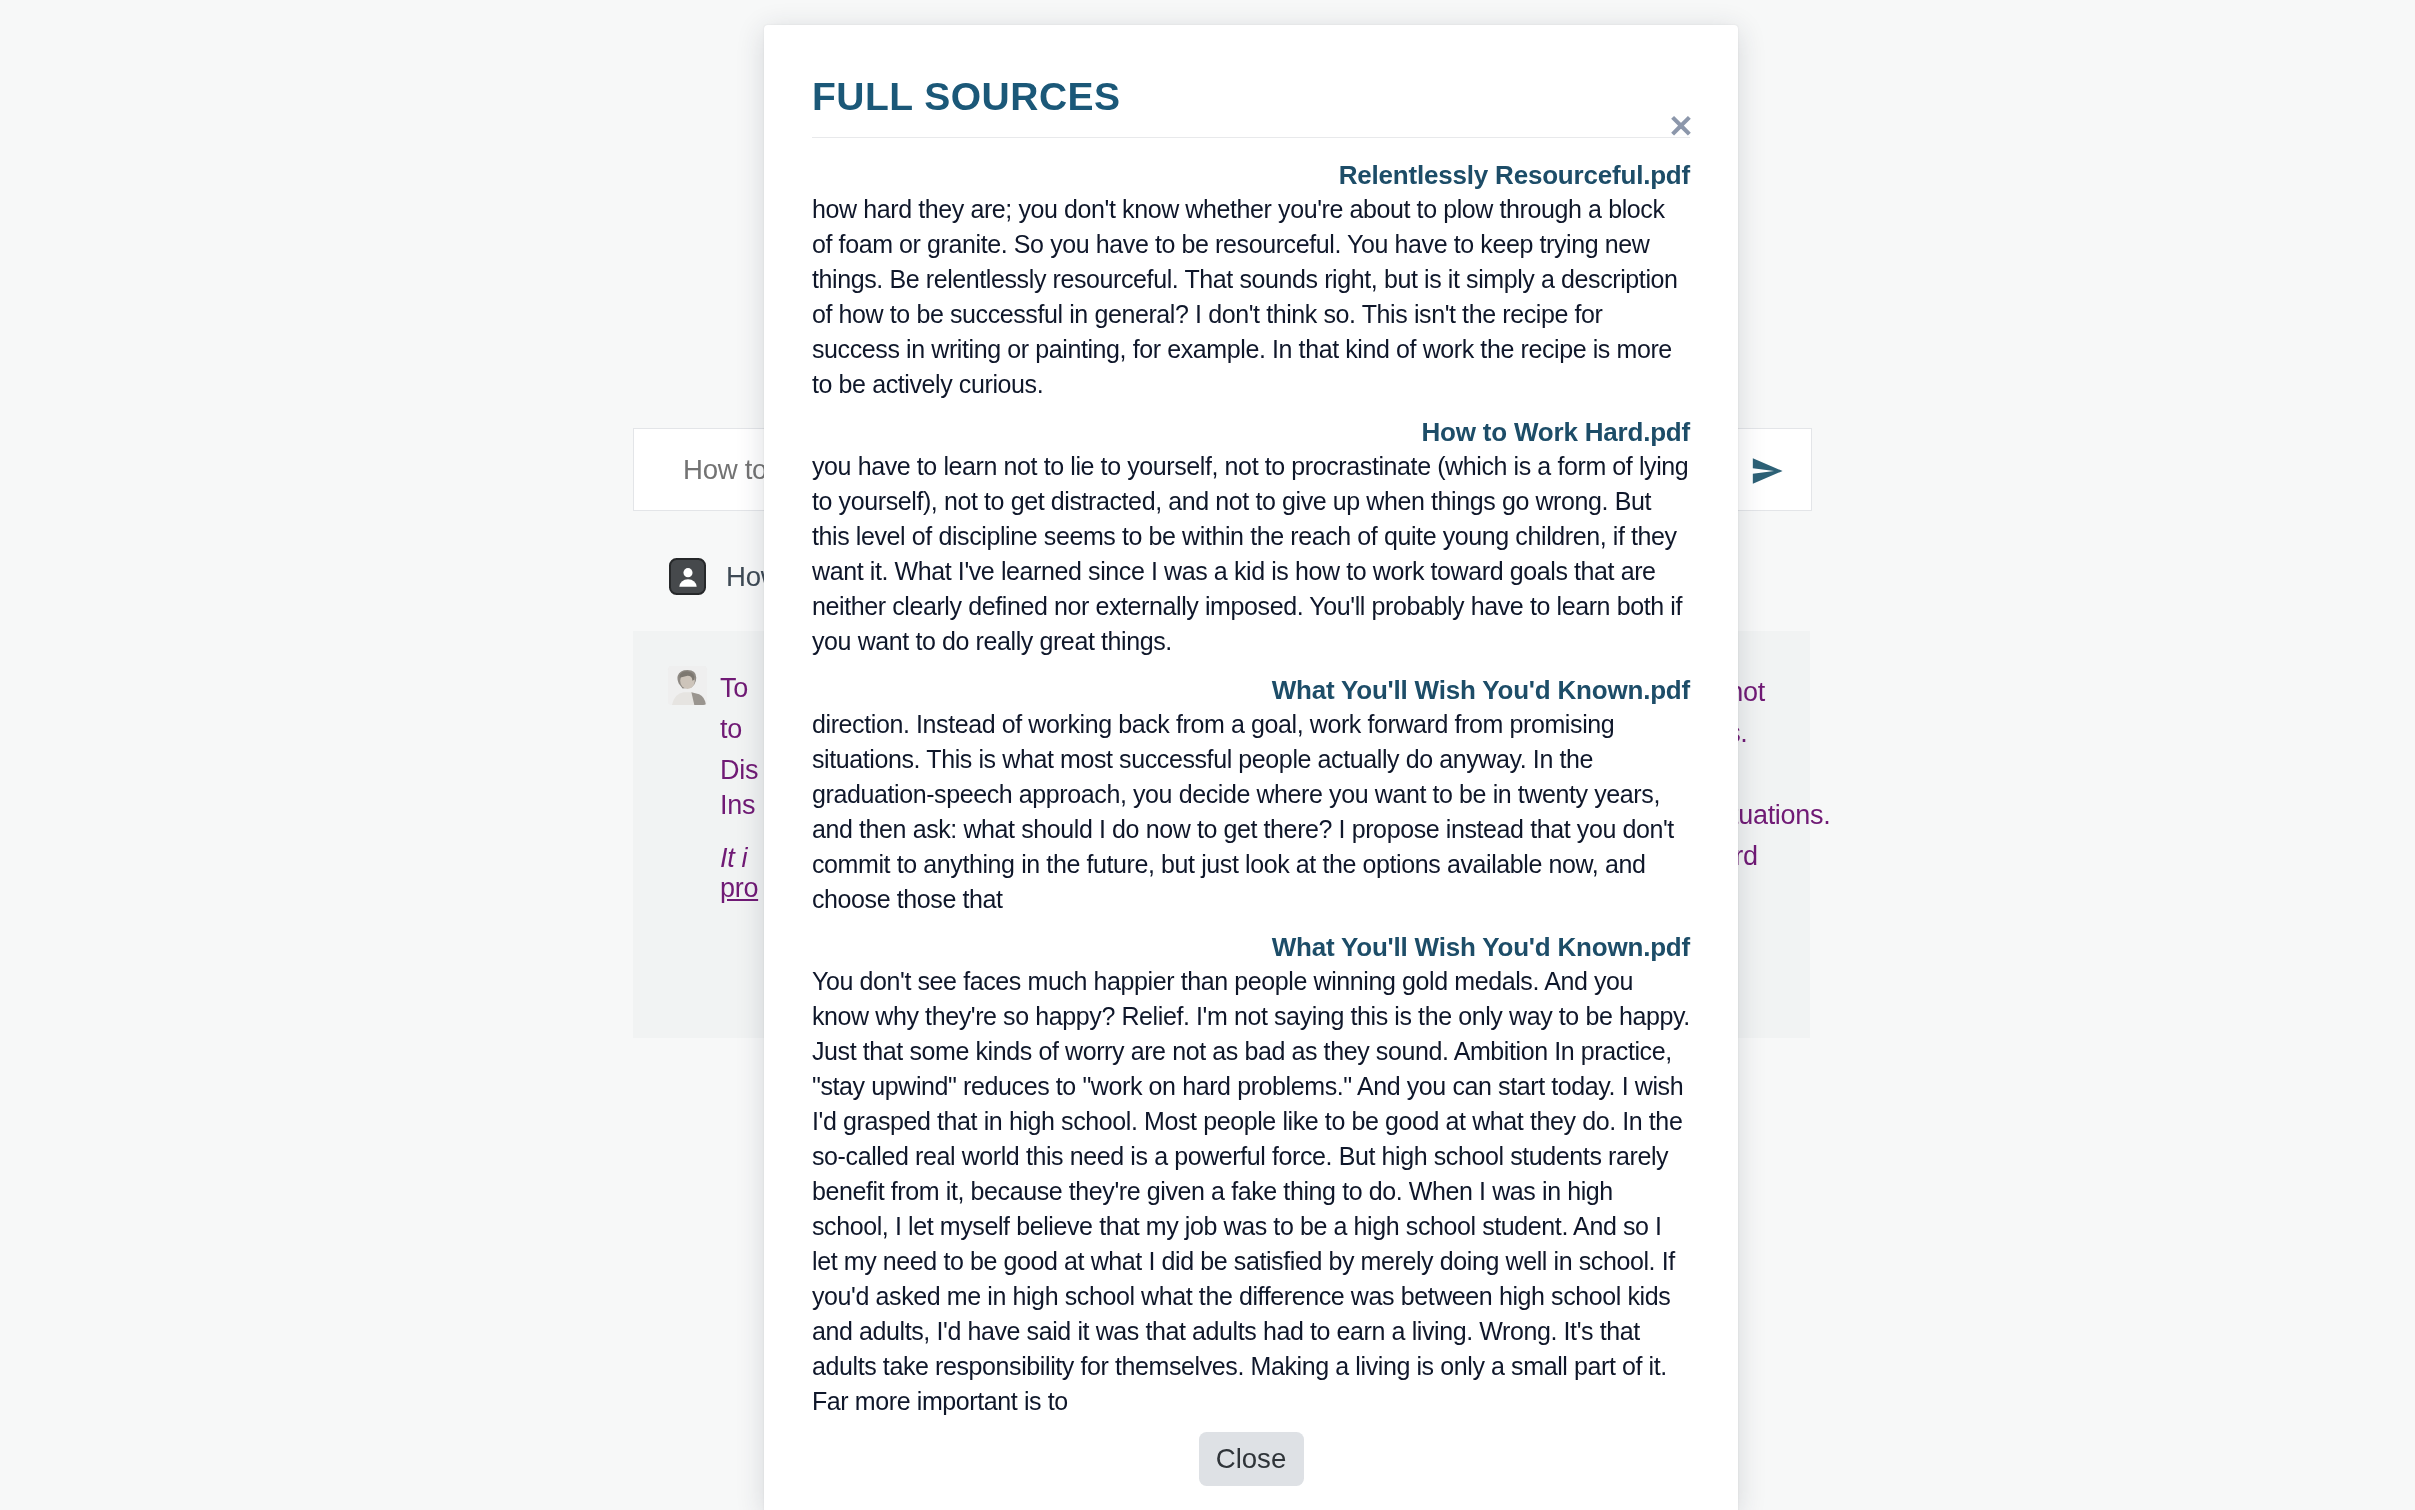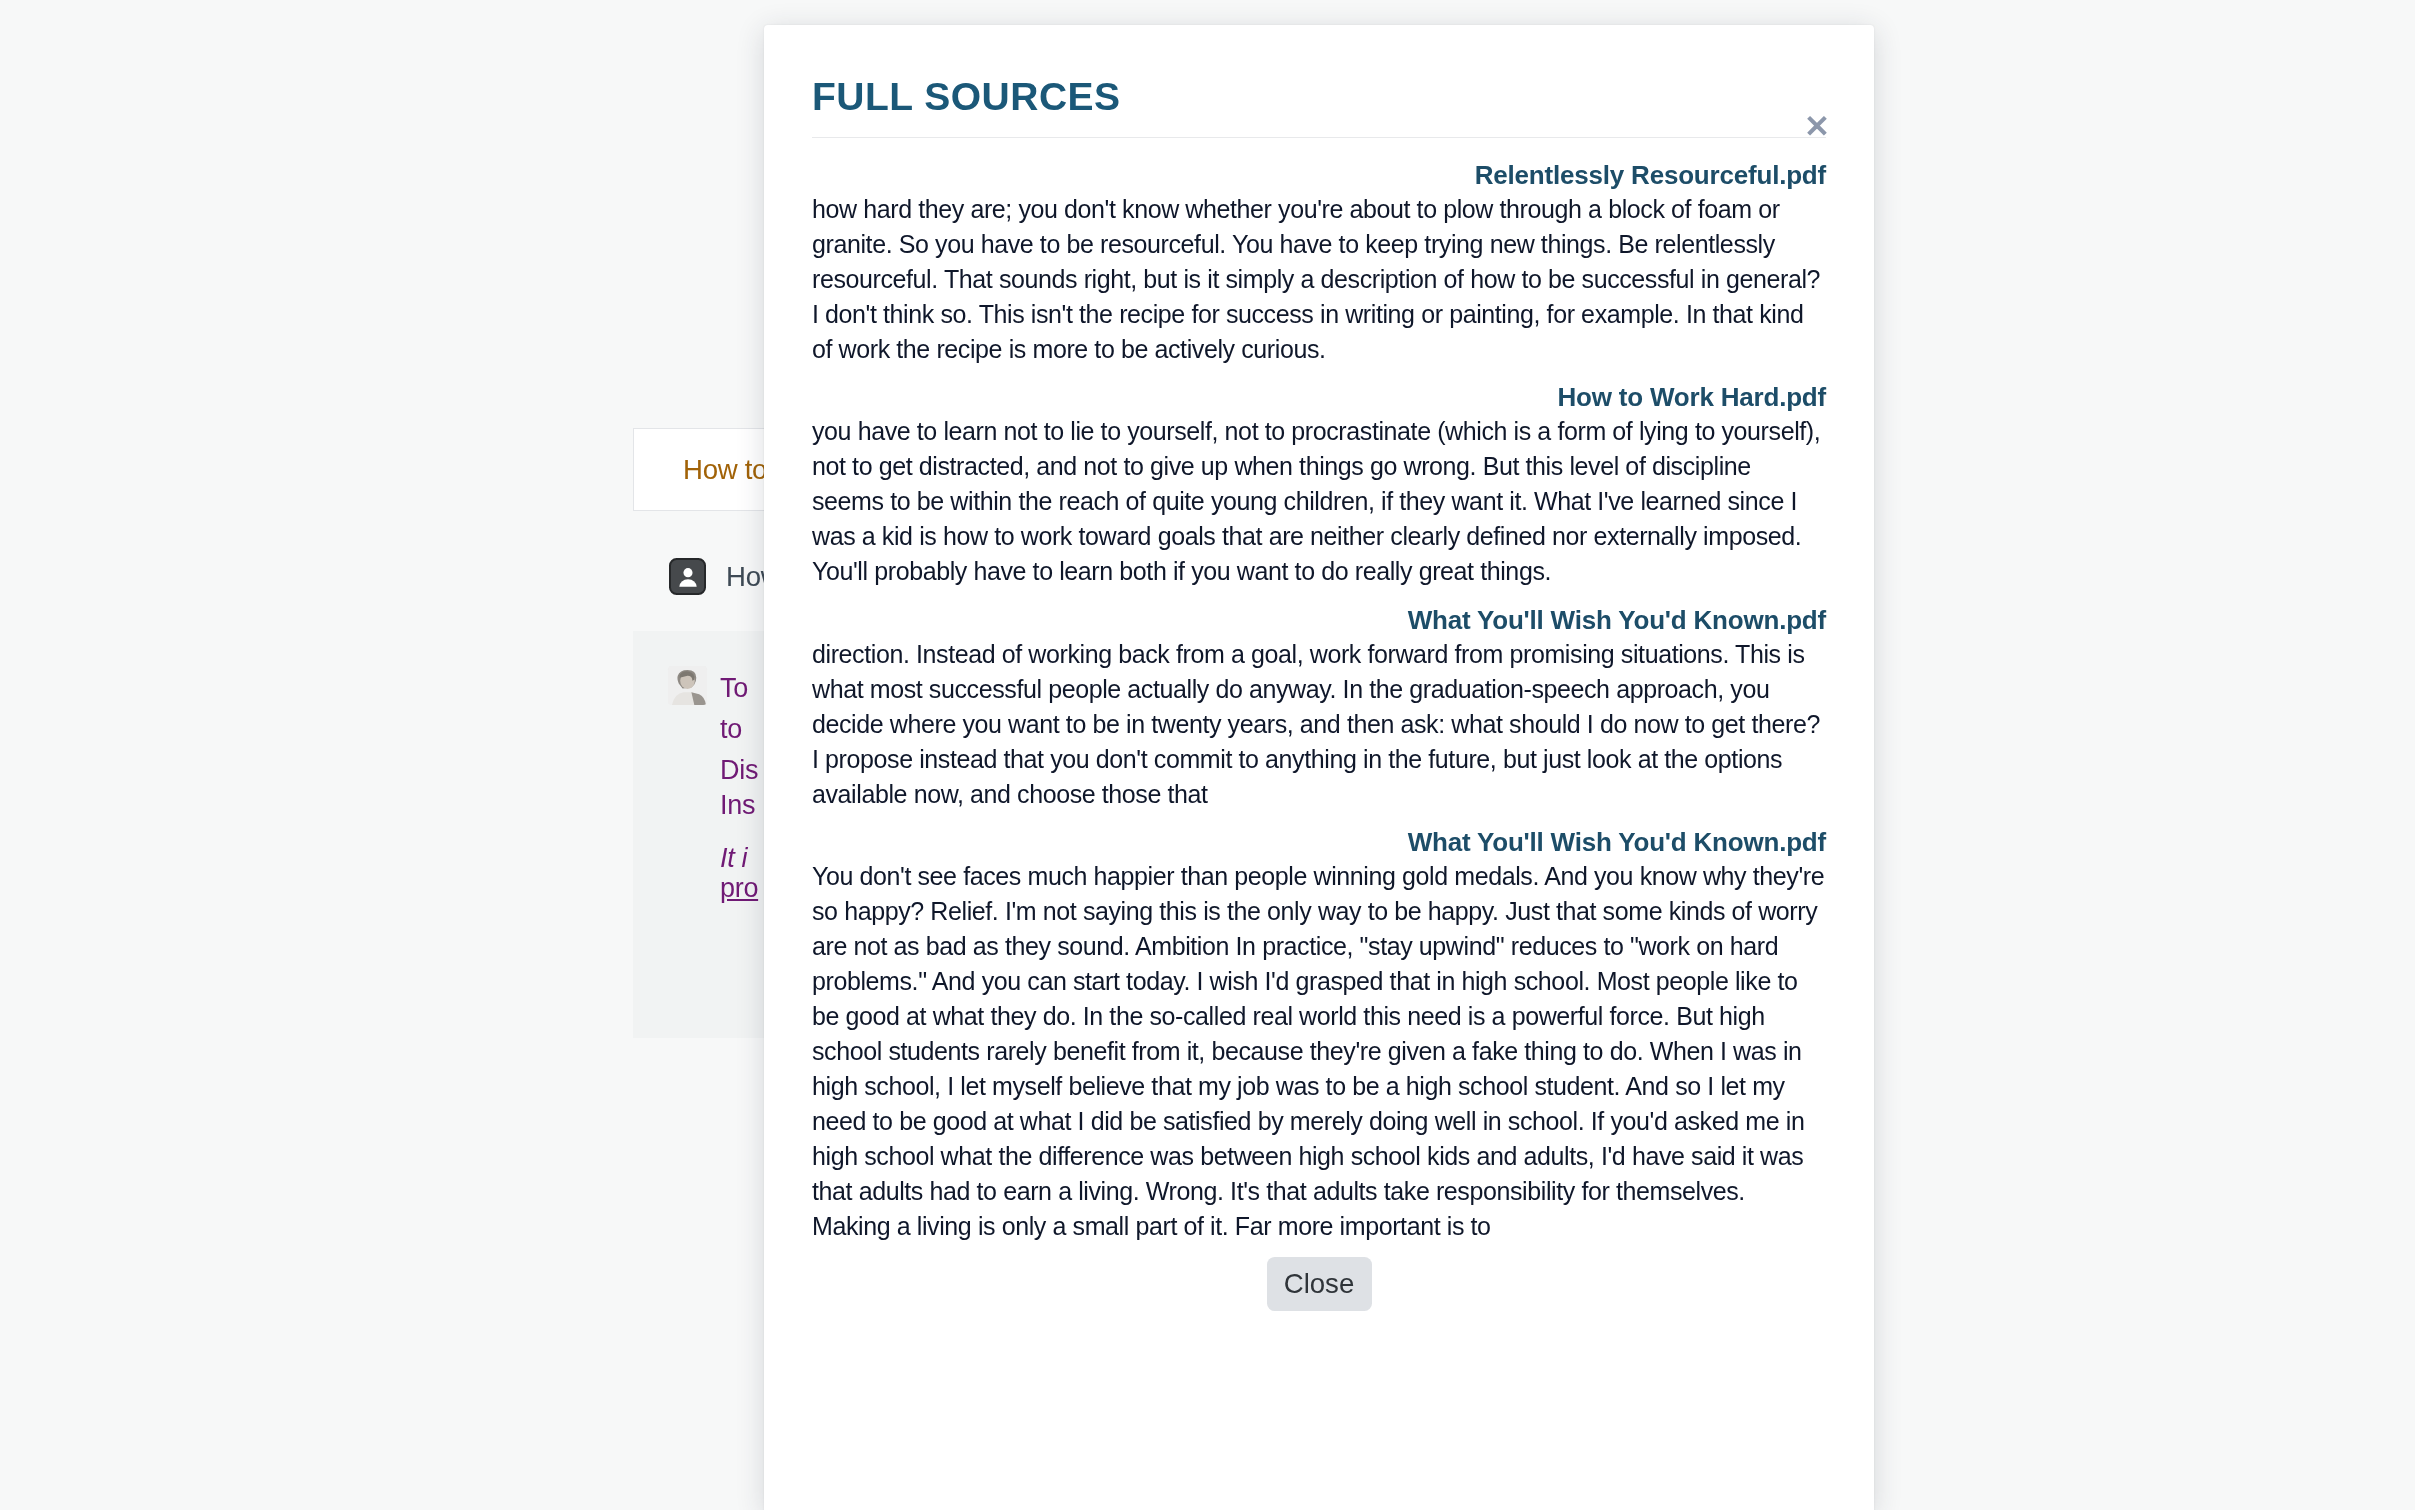--- a/index.html
+++ b/index.html
@@ -14,21 +14,21 @@
   
   .search-bar {
     position: absolute; left: 633px; top: 428px;
     width: 1179px; height: 83px;
     background: #ffffff;
     border: 1px solid #e3e5e8;
     display: flex; align-items: center;
   }
   .search-text {
     padding-left: 49px;
-    font-size: 27.6px; color: #a16207; letter-spacing: -0.3px;
+    font-size: 27.6px; color: #737373; letter-spacing: -0.3px;
   }
   .send-icon {
     position: absolute; right: 27px; top: 25px;
     width: 34px; height: 34px; cursor: pointer;
   }
 
   .user-row { position: absolute; left: 669px; top: 558px; display: flex; align-items: center; }
   .user-avatar {
     width: 37px; height: 37px; border-radius: 7.6px;
     background: #46494c; border: 2.9px solid #26282a;
@@ -53,21 +53,21 @@
   .fl { left: 87px; }
   .fl.l0 { top: 42px; }  .fl.l1 { top: 83px; }  .fl.l2 { top: 124px; }
   .fl.l3 { top: 159px; } .fl.l4 { top: 212px; font-style: italic; } .fl.l5 { top: 242px; text-decoration: underline; }
   .fr { left: 1050px; }
   .fr.r0 { top: 46px; }  .fr.r1 { top: 87px; text-align: center; }  .fr.r2 { top: 127px; }
   .fr.r3 { top: 169px; padding-left: 48px; } .fr.r4 { top: 210px; }
 
   
   .modal {
     position: absolute; left: 764px; top: 25px;
-    width: 1110px; height: 1486px;
+    width: 974px; height: 1486px;
     background: #ffffff;
     border-radius: 3.8px 3.8px 0 0;
     box-shadow: 0 5.7px 28.5px rgba(40,45,60,0.16), 0 0 1.9px rgba(40,45,60,0.10);
     padding: 49px 48px 0 48px;
   }
   .modal-title {
     font-size: 39px; line-height: 46px; font-weight: bold;
     color: #1b5878; letter-spacing: 0.5px;
   }
   .close-x {

